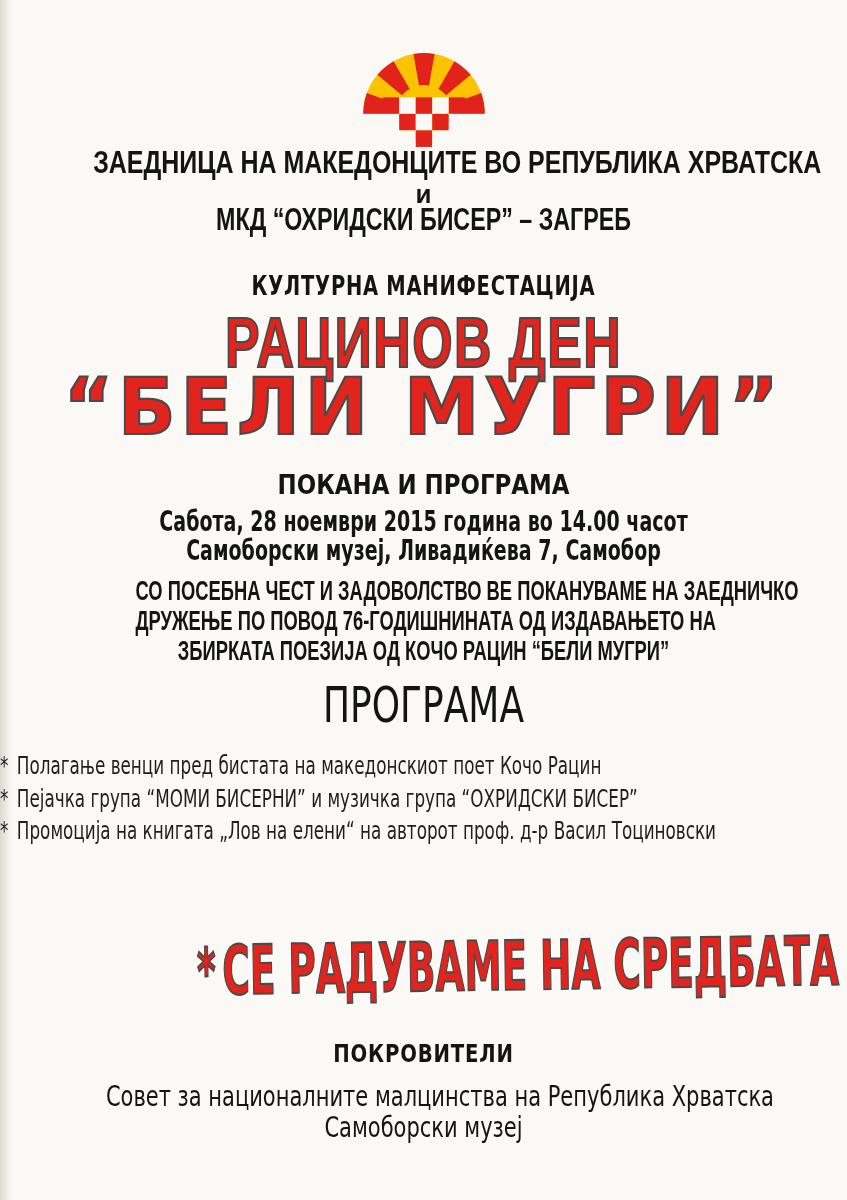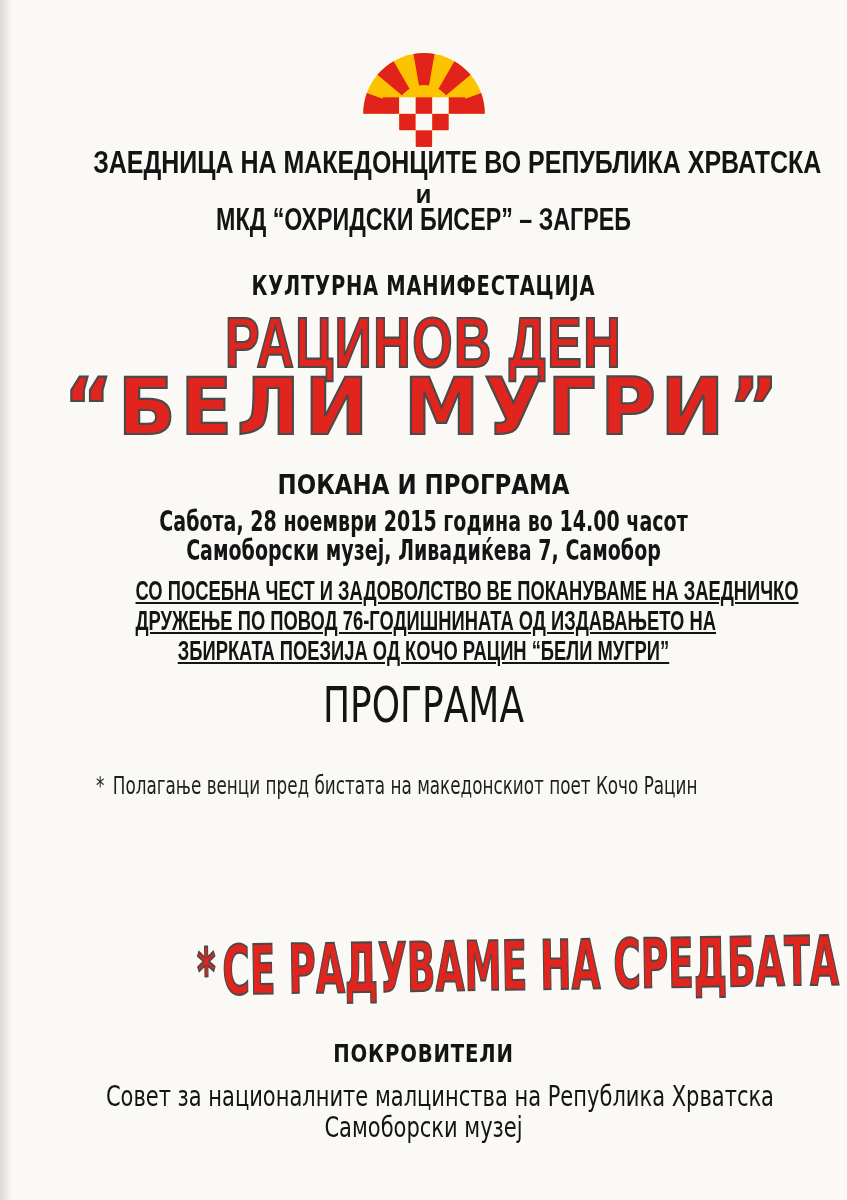--- a/index.html
+++ b/index.html
@@ -25,27 +25,27 @@
   .kicker{top:271px;font:bold 26px "DejaVu Sans",sans-serif;transform:scaleX(.75);letter-spacing:1px;}
 
   .red-outline{color:var(--red);-webkit-text-stroke:2.2px var(--outline);}
   .title1{top:303px;font:bold 70px "Liberation Sans",sans-serif;letter-spacing:2px;transform:scaleX(.74);}
   .title2{top:362px;font:bold 78px "DejaVu Sans",sans-serif;letter-spacing:5px;transform:scaleX(.97);}
 
   .pokana{top:470px;font:bold 26px "DejaVu Sans",sans-serif;transform:scaleX(.88);}
   .dateline{top:505px;font:bold 28px "DejaVu Sans",sans-serif;transform:scaleX(.68);}
   .locline{top:534px;font:bold 28px "DejaVu Sans",sans-serif;transform:scaleX(.68);}
 
-  .para{top:576px;text-decoration:underline;}
+  .para{top:576px;}
   .para div{font:bold 27px "Liberation Sans",sans-serif;line-height:30px;transform:scaleX(.68);white-space:nowrap;}
 
   .prog{top:676px;font:normal 50px "DejaVu Sans",sans-serif;transform:scaleX(.72);}
 
   .bullets{position:absolute;top:752px;left:0;right:0;}
-  .bullet-row{height:32.5px;padding-left:96px;white-space:nowrap;margin-top:20px;}
+  .bullet-row{height:32.5px;white-space:nowrap;}
   .bullet-inner{display:inline-block;transform:scaleX(.70);transform-origin:0 50%;
     font:normal 24px "DejaVu Sans",sans-serif;color:#1e1e1e;}
   .bullet-star{margin-right:12px;}
 
   .closing{top:928px;font:bold 68px "DejaVu Sans",sans-serif;color:var(--red);
     -webkit-text-stroke:2px var(--outline);transform:rotate(-.9deg) scaleX(.55);}
   .closing .cstar{margin:0 12px;font-size:.95em;}
 
   .sponsors-h{top:1040px;font:bold 24px "DejaVu Sans",sans-serif;transform:scaleX(.82);letter-spacing:1px;}
   .sp1{top:1080px;font:normal 28px "DejaVu Sans",sans-serif;transform:scaleX(.75);}
@@ -101,20 +101,26 @@
     <div>ДРУЖЕЊЕ ПО ПОВОД 76-ГОДИШНИНАТА ОД ИЗДАВАЊЕТО НА</div>
     <div>ЗБИРКАТА ПОЕЗИЈА ОД КОЧО РАЦИН “БЕЛИ МУГРИ”</div>
   </div>
 
   <div class="center prog">ПРОГРАМА</div>
 
   <div class="bullets">
     <div class="bullet-row">
       <span class="bullet-inner"><span class="bullet-star">*</span><span>Полагање венци пред бистата на македонскиот поет Кочо Рацин</span></span>
     </div>
+    <div class="bullet-row">
+      <span class="bullet-inner"><span class="bullet-star">*</span><span>Пејачка група “МОМИ БИСЕРНИ” и музичка група “ОХРИДСКИ БИСЕР”</span></span>
+    </div>
+    <div class="bullet-row">
+      <span class="bullet-inner"><span class="bullet-star">*</span><span>Промоција на книгата „Лов на елени“ на авторот проф. д-р Васил Тоциновски</span></span>
+    </div>
   </div>
 
   <div class="center closing">
     <span class="cstar">*</span><span>СЕ РАДУВАМЕ НА СРЕДБАТА СО ВАС</span>
   </div>
 
   <div class="center sponsors-h">ПОКРОВИТЕЛИ</div>
   <div class="center sp1">Совет за националните малцинства на Република Хрватска</div>
   <div class="center sp2">Самоборски музеј</div>
 </div>

